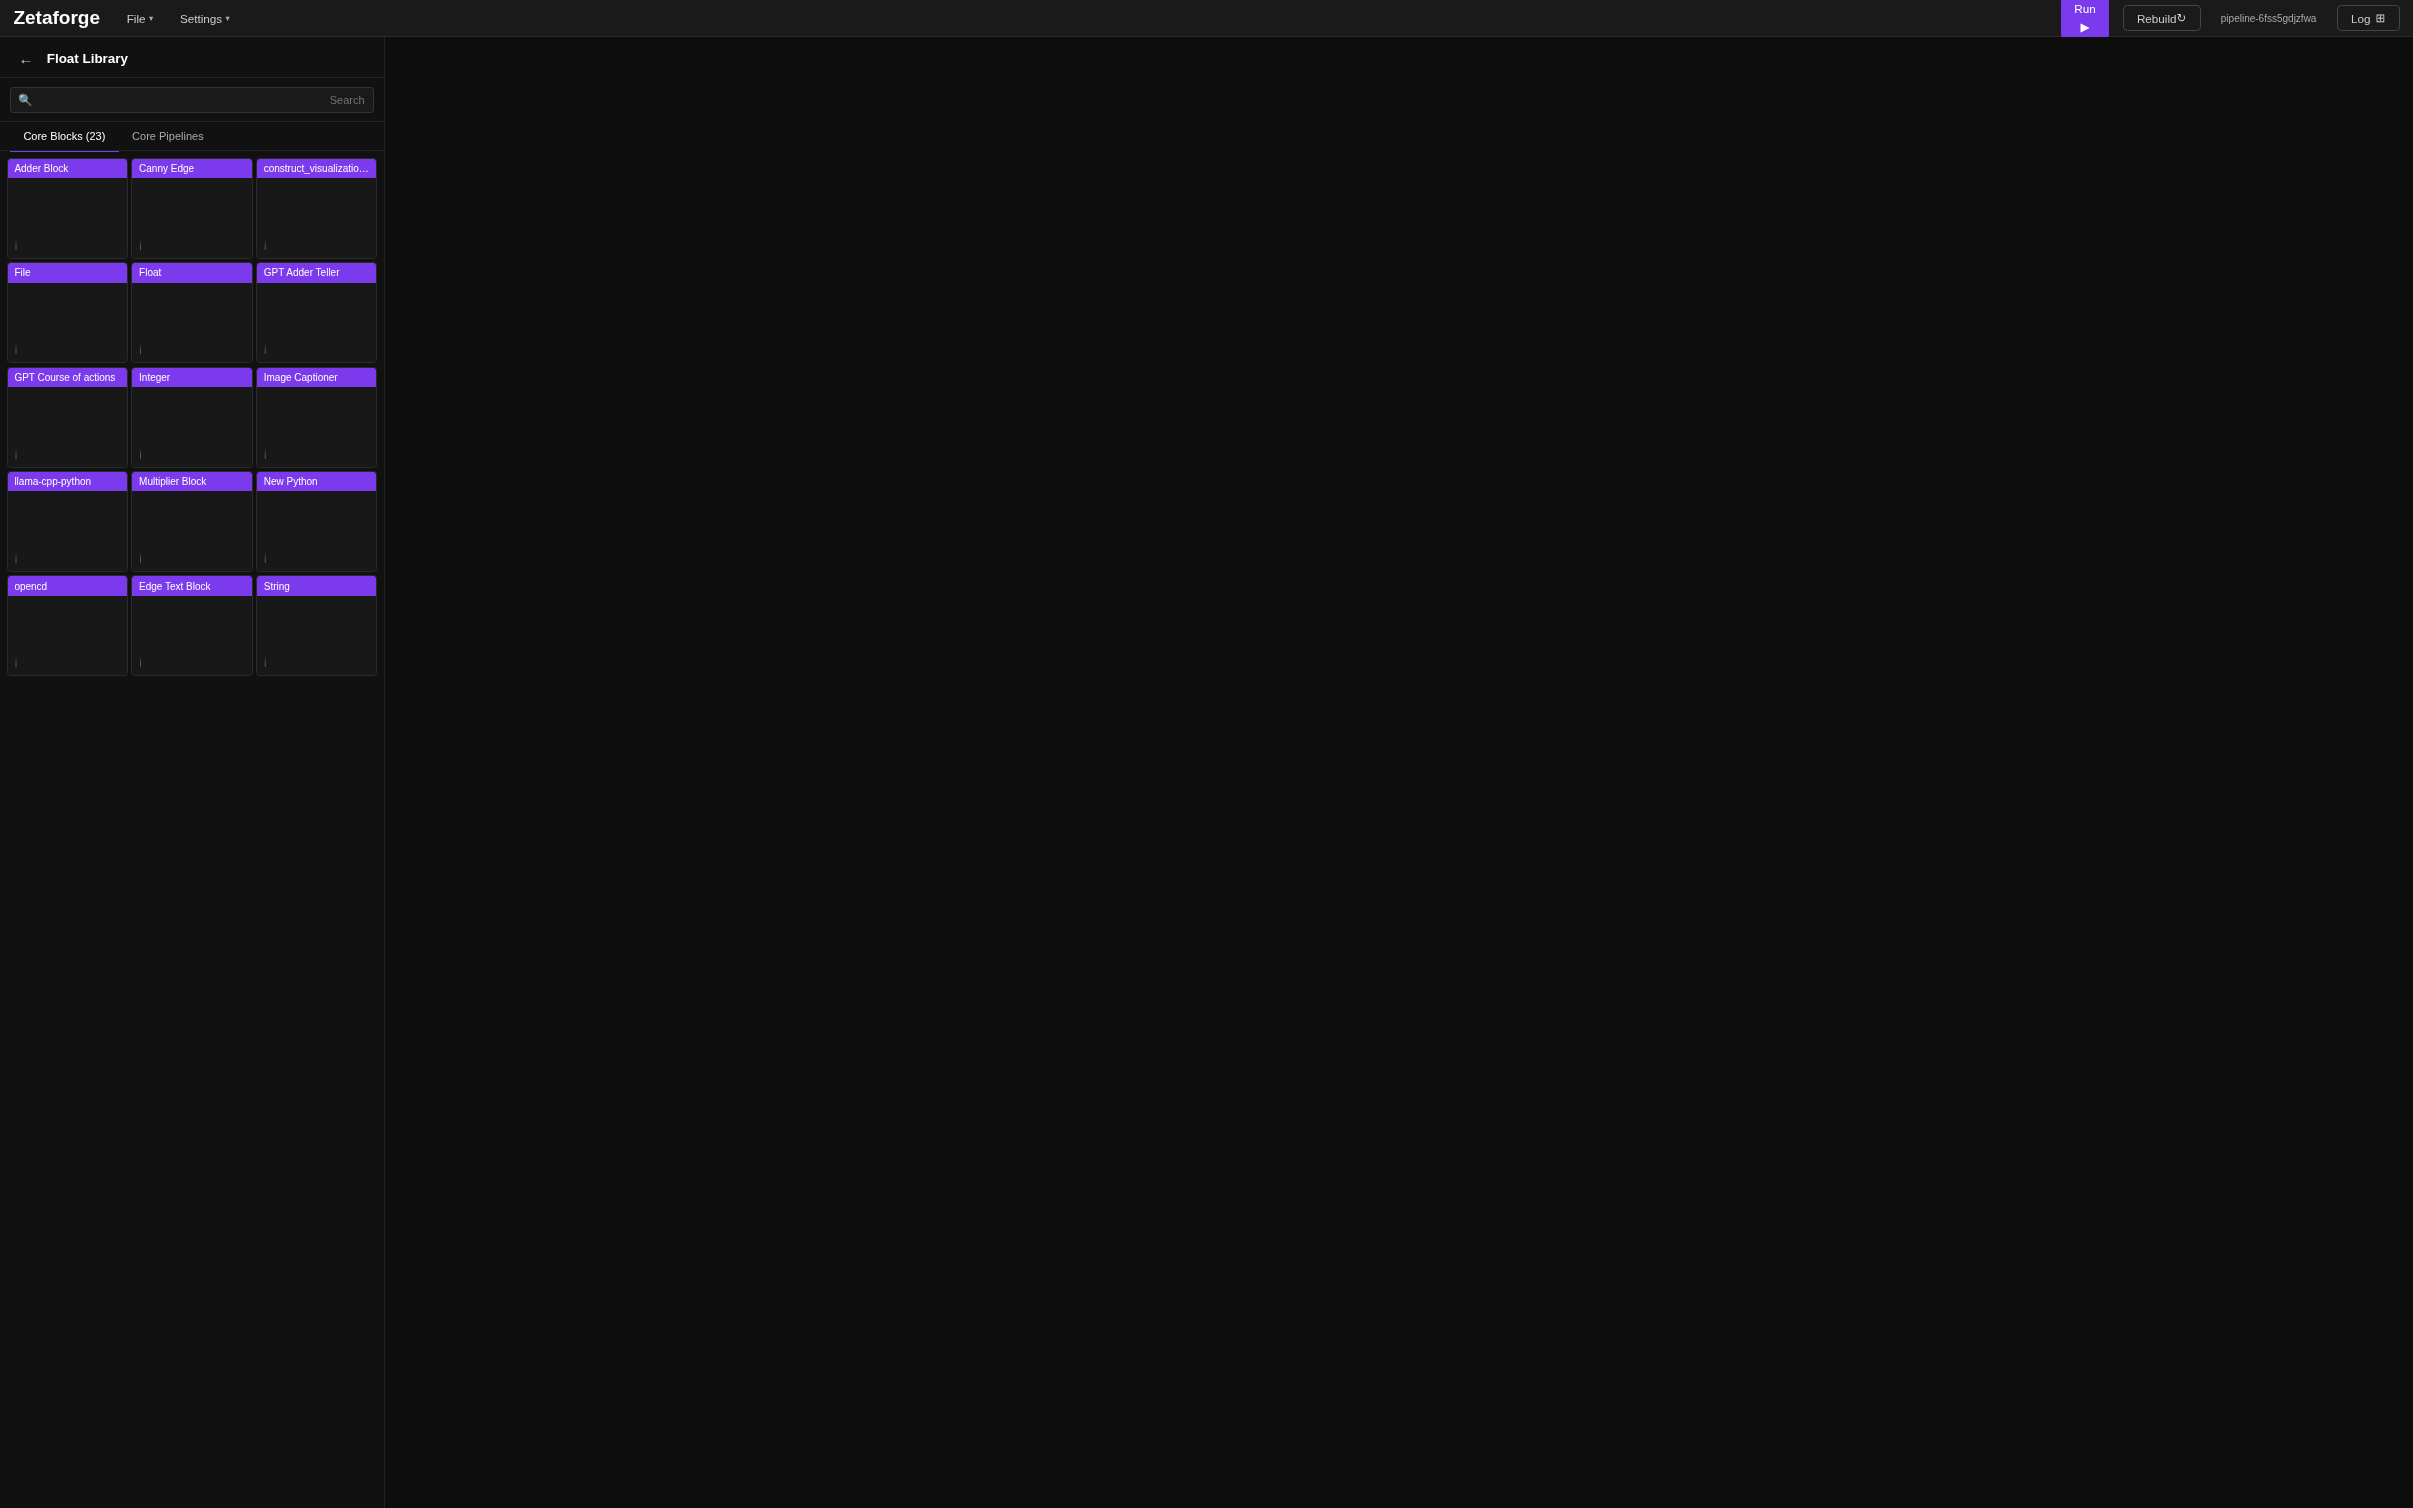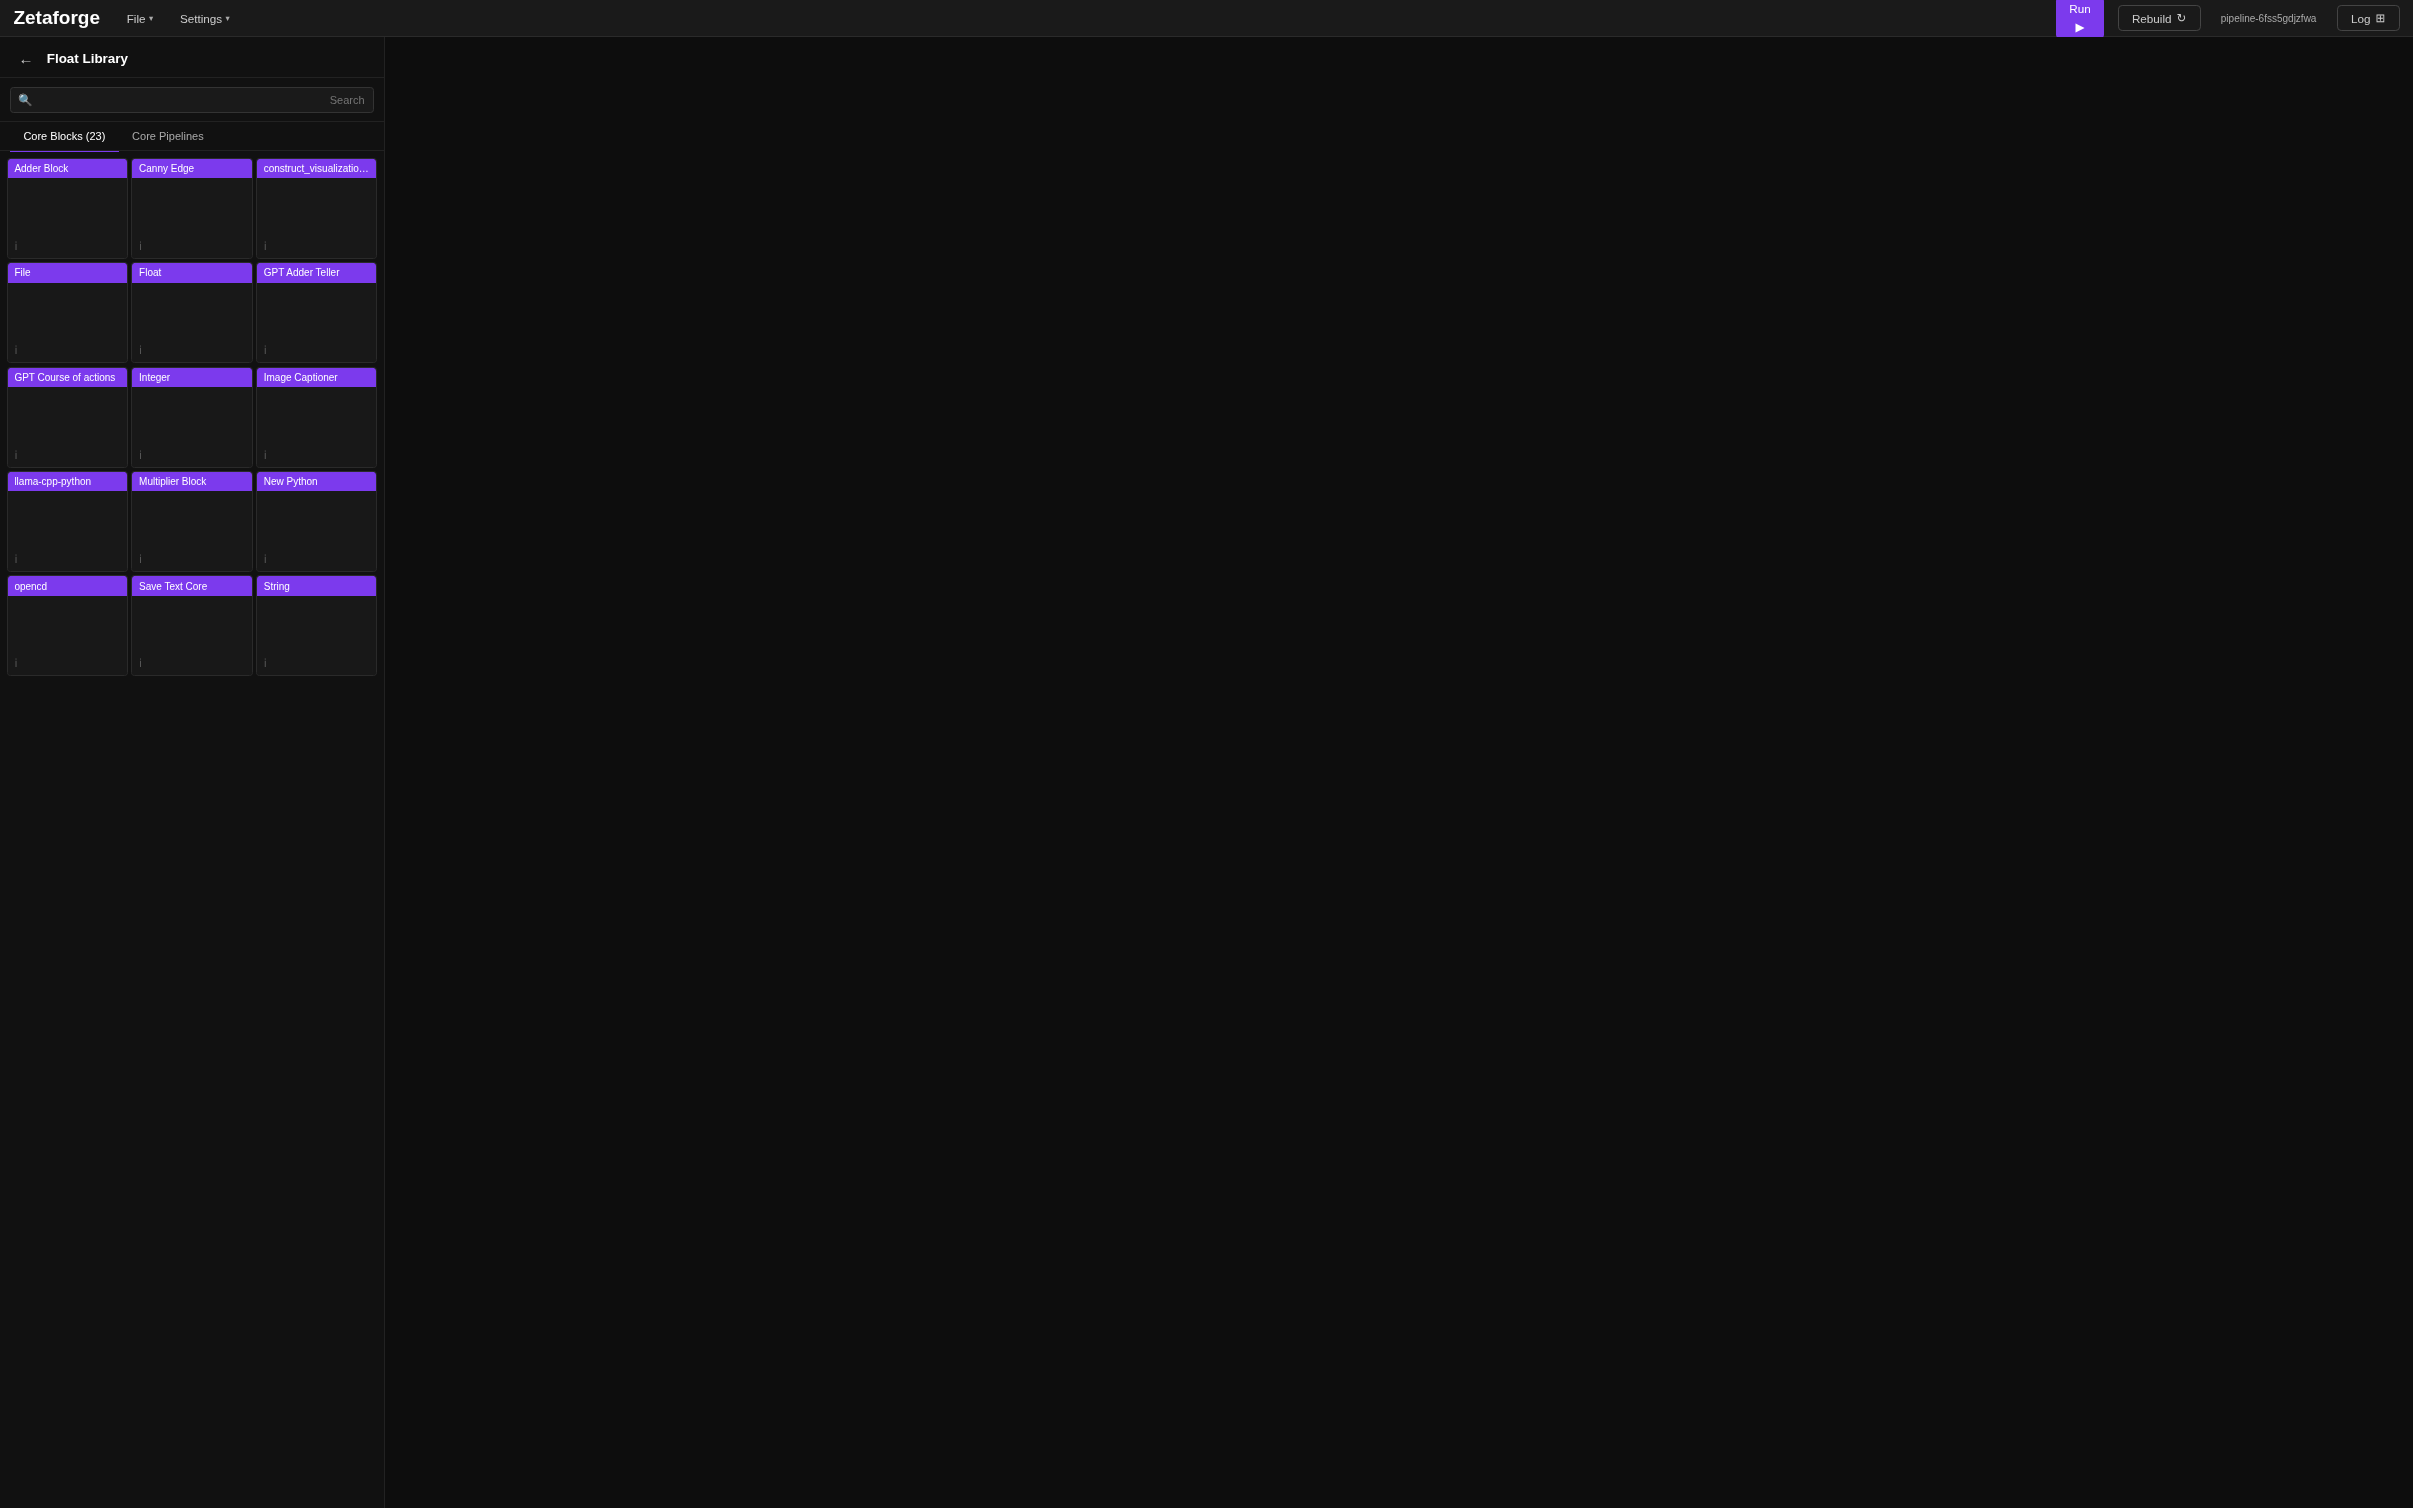--- a/index.html
+++ b/index.html
@@ -52,21 +52,20 @@
       border-radius: 4.2px;
       padding: 5px 13.4px;
       cursor: pointer;
       font-size: 11.7px;
       font-weight: 500;
       flex-direction: column;
     }
     .rebuild-btn {
       display: flex;
       align-items: center;
-      gap: 5px;
       background: transparent;
       color: #ccc;
       border: 0.8px solid #444;
       border-radius: 4.2px;
       padding: 5px 13.4px;
       cursor: pointer;
       font-size: 11.7px;
     }
     .pipeline-label {
       color: #aaa;
@@ -358,21 +357,21 @@
             <div class="block-card-info">ℹ</div>
           </div>
         </div>
         <div class="block-card">
           <div class="block-card-label">opencd</div>
           <div class="block-card-body">
             <div class="block-card-info">ℹ</div>
           </div>
         </div>
         <div class="block-card">
-          <div class="block-card-label">Save Text Core</div>
+          <div class="block-card-label">Edge Text Block</div>
           <div class="block-card-body">
             <div class="block-card-info">ℹ</div>
           </div>
         </div>
         <div class="block-card">
           <div class="block-card-label">String</div>
           <div class="block-card-body">
             <div class="block-card-info">ℹ</div>
           </div>
         </div>

